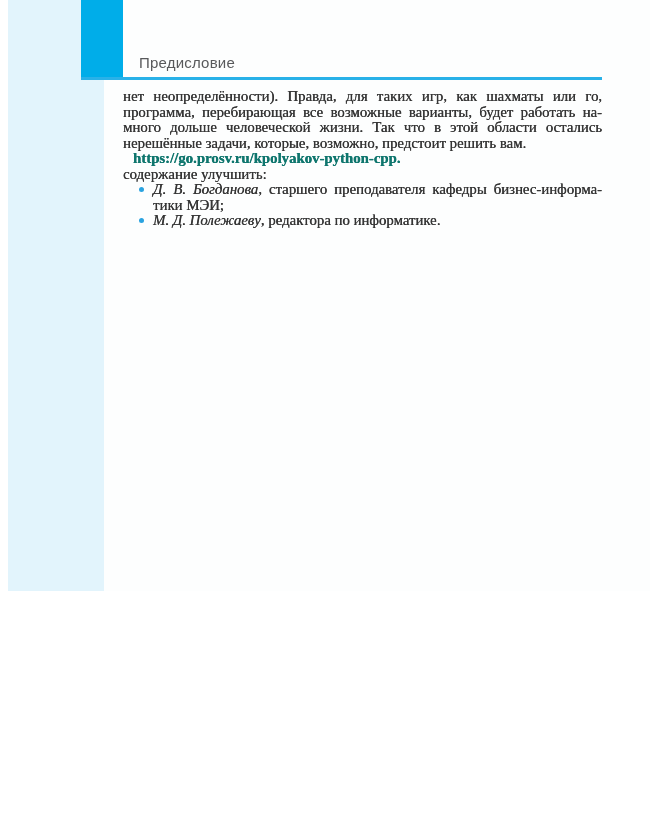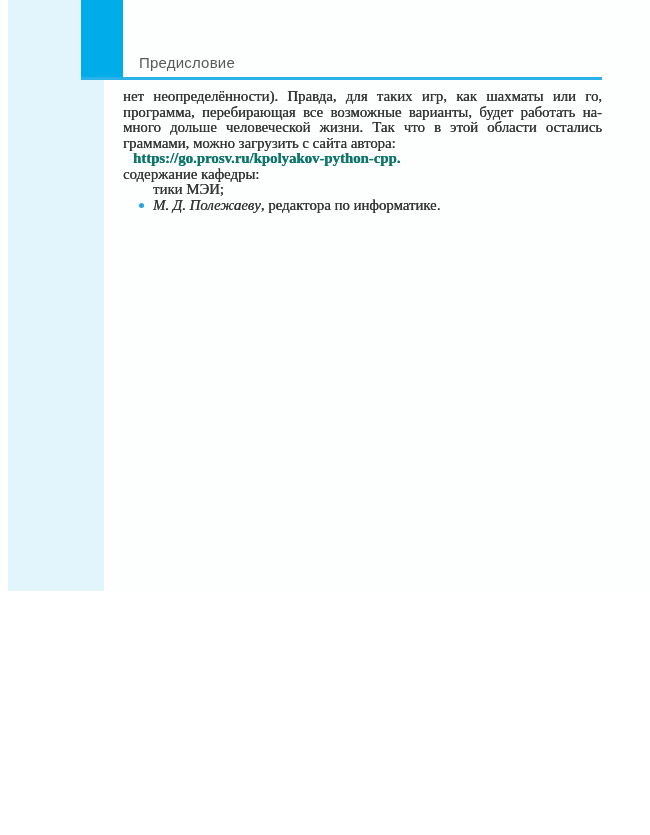--- a/index.html
+++ b/index.html
@@ -60,24 +60,25 @@
   <div class="band-bottom"></div>
   <div class="chapter-block"></div>
 
   <div class="running-head">Предисловие</div>
   <div class="header-rule"></div>
 
   <div class="flow" id="text-flow">
       <div class="line ">нет неопределённости). Правда, для таких игр, как шахматы или го,</div>
       <div class="line ">программа, перебирающая все возможные варианты, будет работать на-</div>
       <div class="line ">много дольше человеческой жизни. Так что в этой области остались</div>
-      <div class="line last">граммами, можно загрузить с сайта автора:</div>
+      <div class="line last">нерешённые задачи, которые, возможно, предстоит решить вам.</div>
       <div class="line last indent url">https://go.prosv.ru/kpolyakov-python-cpp.</div>
-      <div class="line last">содержание кафедры:</div>
+      <div class="line last">содержание улучшить:</div>
       <div class="li-wrap">
+        <div class="line "><span class="bullet"></span><i>Д. В. Богданова</i><span>, старшего преподавателя кафедры бизнес-информа-</span></div>
         <div class="line last"><span>тики МЭИ;</span></div>
       </div>
       <div class="li-wrap">
         <div class="line last"><span class="bullet"></span><i>М. Д. Полежаеву</i><span>, редактора по информатике.</span></div>
       </div>
     </div>
 
   <div class="footer-rule"></div>
   <div class="page-edge-rule"></div>
   <div class="page-number-box">

